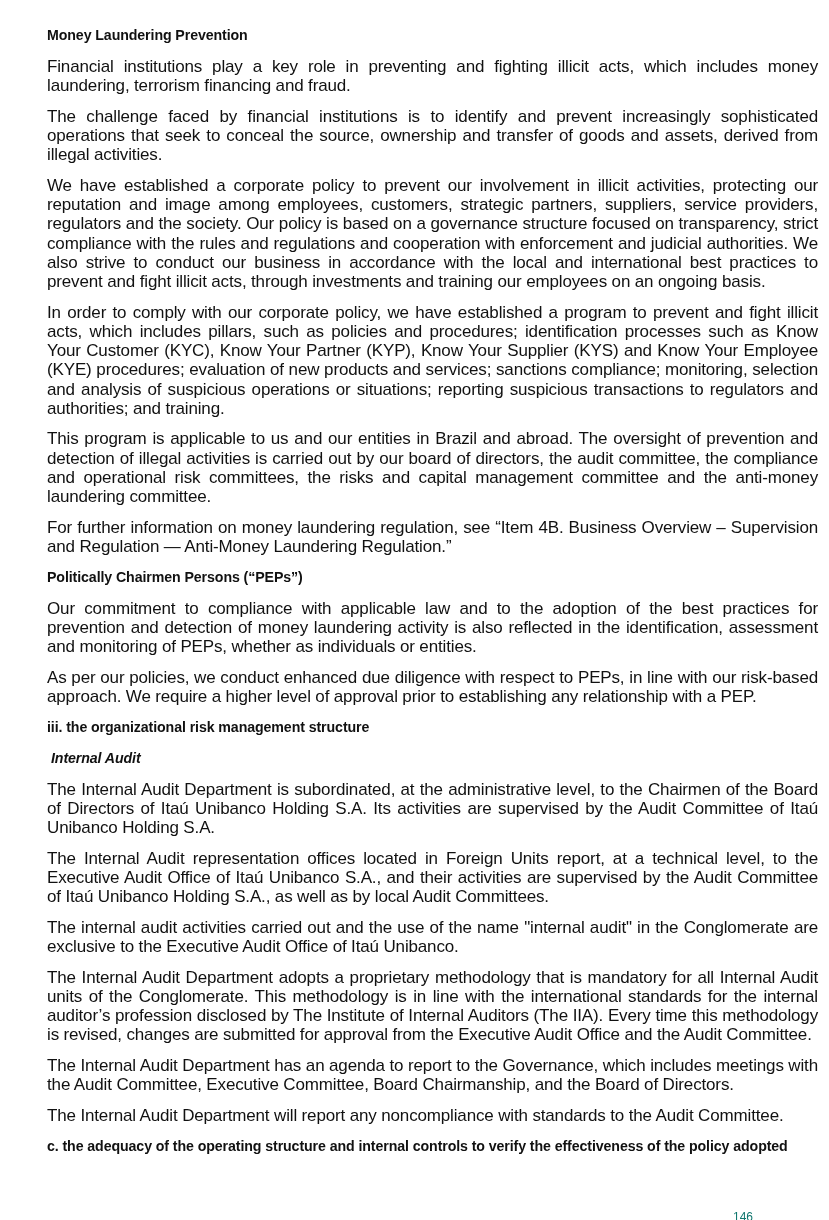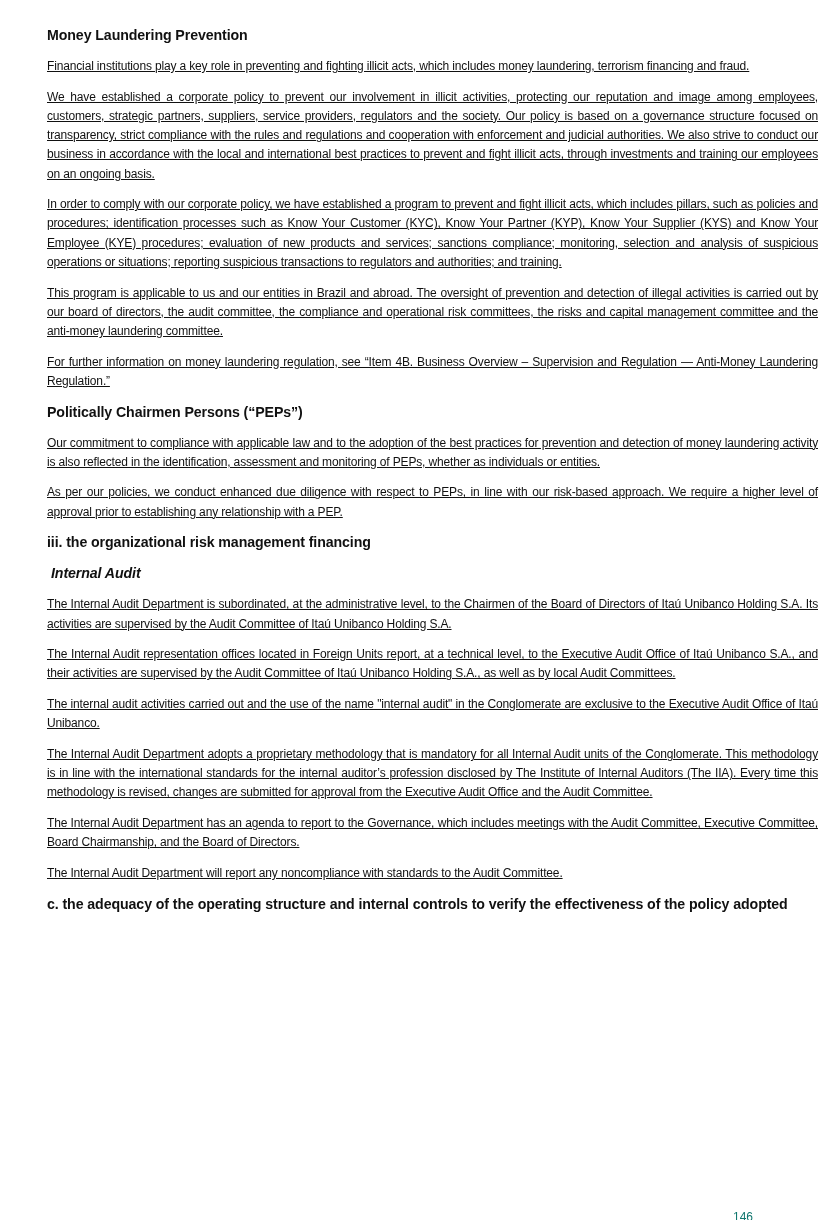--- a/index.html
+++ b/index.html
@@ -31,51 +31,51 @@
       letter-spacing: -0.1px;
     }
     .heading.indent {
       padding-left: 4px;
       font-style: italic;
     }
     .heading.justify {
       text-align: justify;
     }
     .para {
-      font-size: 12px;
+      font-size: 17px;
       line-height: 19.2px;
       margin: 0 0 11.5px 0;
       text-align: justify;
       letter-spacing: -0.15px;
-      text-decoration: underline;
     }
     .page-number {
       position: absolute;
       left: 733px;
       top: 1210px;
       font-size: 12px;
       color: #0f766e;
     }
   </style>
 </head>
 <body>
 
 <div class="page">
   <div class="heading">Money Laundering Prevention</div>
   <p class="para">Financial institutions play a key role in preventing and fighting illicit acts, which includes money laundering, terrorism financing and fraud.</p>
+  <p class="para">The challenge faced by financial institutions is to identify and prevent increasingly sophisticated operations that seek to conceal the source, ownership and transfer of goods and assets, derived from illegal activities.</p>
   <p class="para">We have established a corporate policy to prevent our involvement in illicit activities, protecting our reputation and image among employees, customers, strategic partners, suppliers, service providers, regulators and the society. Our policy is based on a governance structure focused on transparency, strict compliance with the rules and regulations and cooperation with enforcement and judicial authorities. We also strive to conduct our business in accordance with the local and international best practices to prevent and fight illicit acts, through investments and training our employees on an ongoing basis.</p>
   <p class="para">In order to comply with our corporate policy, we have established a program to prevent and fight illicit acts, which includes pillars, such as policies and procedures; identification processes such as Know Your Customer (KYC), Know Your Partner (KYP), Know Your Supplier (KYS) and Know Your Employee (KYE) procedures; evaluation of new products and services; sanctions compliance; monitoring, selection and analysis of suspicious operations or situations; reporting suspicious transactions to regulators and authorities; and training.</p>
   <p class="para">This program is applicable to us and our entities in Brazil and abroad. The oversight of prevention and detection of illegal activities is carried out by our board of directors, the audit committee, the compliance and operational risk committees, the risks and capital management committee and the anti-money laundering committee.</p>
   <p class="para">For further information on money laundering regulation, see “Item 4B. Business Overview – Supervision and Regulation — Anti-Money Laundering Regulation.”</p>
 
   <div class="heading">Politically Chairmen Persons (“PEPs”)</div>
   <p class="para">Our commitment to compliance with applicable law and to the adoption of the best practices for prevention and detection of money laundering activity is also reflected in the identification, assessment and monitoring of PEPs, whether as individuals or entities.</p>
   <p class="para">As per our policies, we conduct enhanced due diligence with respect to PEPs, in line with our risk-based approach. We require a higher level of approval prior to establishing any relationship with a PEP.</p>
 
-  <div class="heading">iii. the organizational risk management financing</div>
+  <div class="heading">iii. the organizational risk management structure</div>
   <div class="heading indent">Internal Audit</div>
   <p class="para">The Internal Audit Department is subordinated, at the administrative level, to the Chairmen of the Board of Directors of Itaú Unibanco Holding S.A. Its activities are supervised by the Audit Committee of Itaú Unibanco Holding S.A.</p>
   <p class="para">The Internal Audit representation offices located in Foreign Units report, at a technical level, to the Executive Audit Office of Itaú Unibanco S.A., and their activities are supervised by the Audit Committee of Itaú Unibanco Holding S.A., as well as by local Audit Committees.</p>
   <p class="para">The internal audit activities carried out and the use of the name "internal audit" in the Conglomerate are exclusive to the Executive Audit Office of Itaú Unibanco.</p>
   <p class="para">The Internal Audit Department adopts a proprietary methodology that is mandatory for all Internal Audit units of the Conglomerate. This methodology is in line with the international standards for the internal auditor’s profession disclosed by The Institute of Internal Auditors (The IIA). Every time this methodology is revised, changes are submitted for approval from the Executive Audit Office and the Audit Committee.</p>
   <p class="para">The Internal Audit Department has an agenda to report to the Governance, which includes meetings with the Audit Committee, Executive Committee, Board Chairmanship, and the Board of Directors.</p>
   <p class="para">The Internal Audit Department will report any noncompliance with standards to the Audit Committee.</p>
 
   <div class="heading justify">c. the adequacy of the operating structure and internal controls to verify the effectiveness of the policy adopted</div>
 </div>

